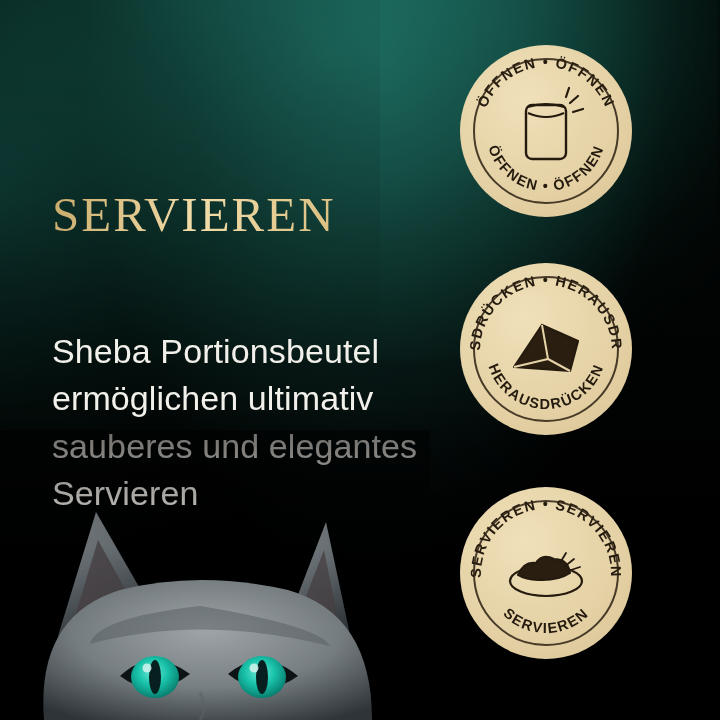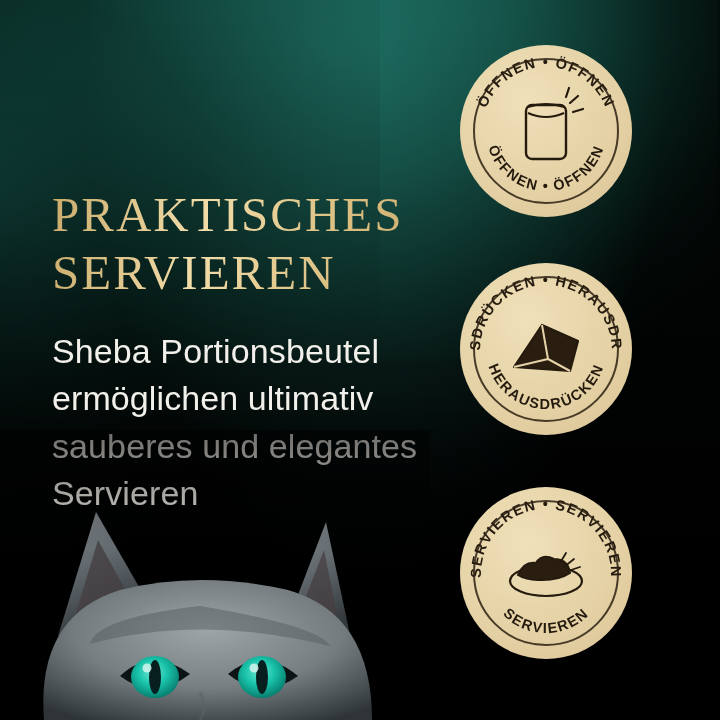--- a/index.html
+++ b/index.html
@@ -147,21 +147,20 @@
 
 <div id="stage">
 
   <div class="bg-base"></div>
   <div class="bg-teal-top"></div>
   <div class="bg-teal-left"></div>
   <div class="bg-vignette"></div>
   <div class="bg-bottom-fade"></div>
 
   <div class="headline">
-    <div>PRAKTISCHES</div>
     <div>SERVIEREN</div>
   </div>
 
   <div class="subcopy">Sheba Portionsbeutel ermöglichen ultimativ sauberes und elegantes Servieren</div>
 
   <div class="badge" id="badge-open">
     <svg class="circ-text" viewBox="0 0 172 172">
       <defs>
         <path id="arcTop1" d="M 22,86 A 64,64 0 0 1 150,86"></path>
         <path id="arcBot1" d="M 26,86 A 60,60 0 0 0 146,86"></path>

